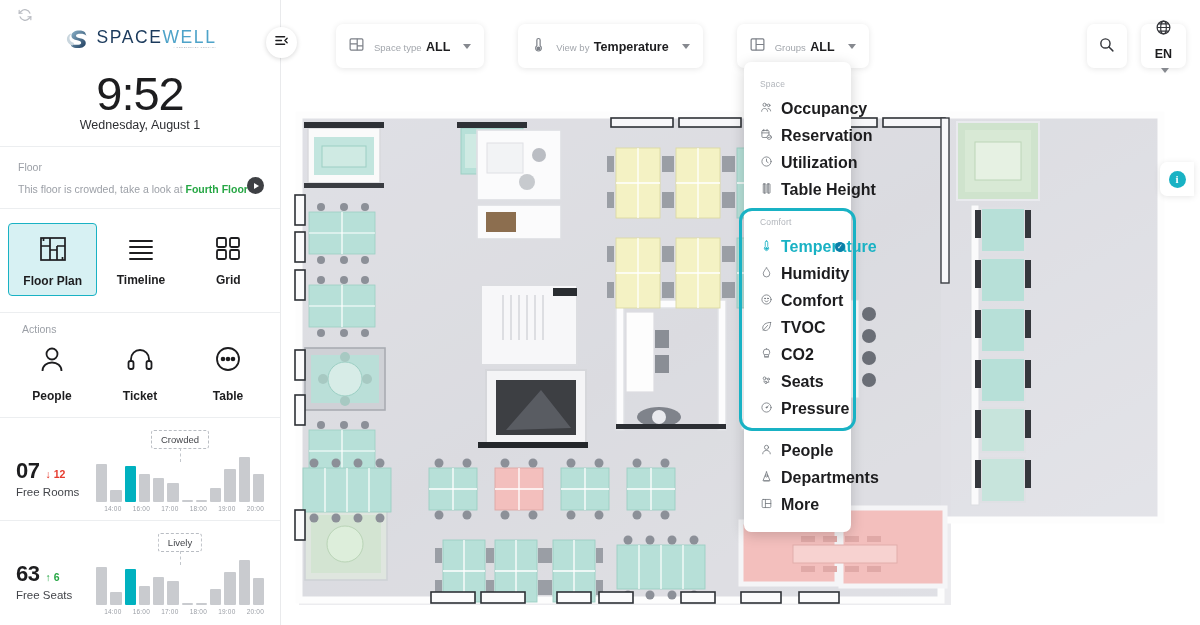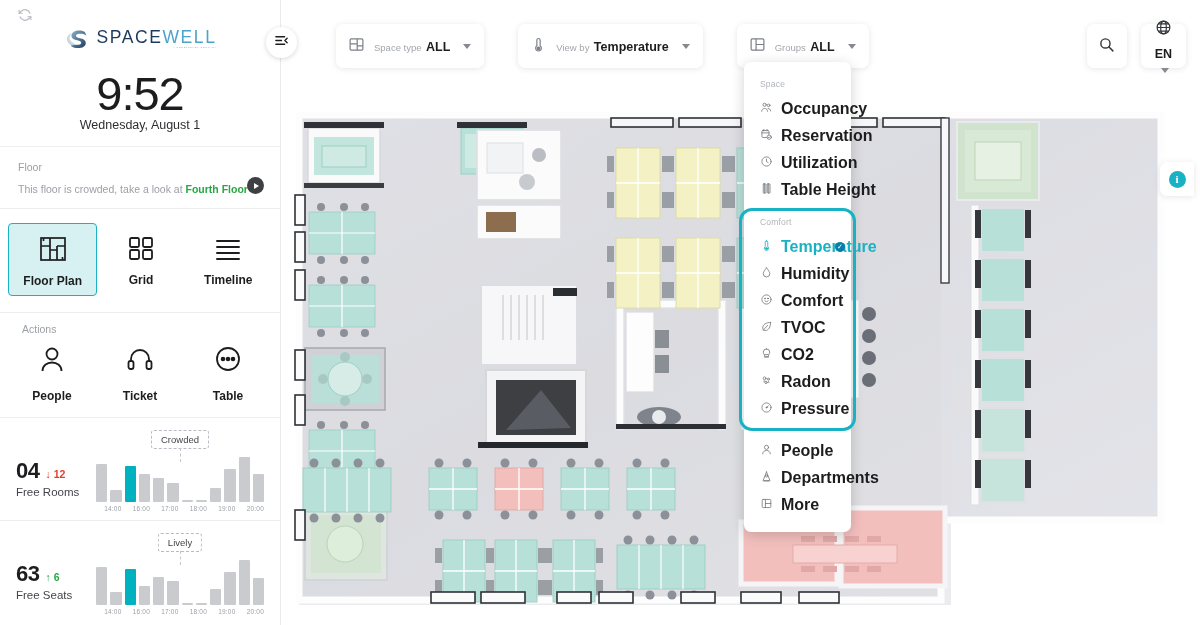--- a/index.html
+++ b/index.html
@@ -220,34 +220,34 @@
         <span>
           <svg viewBox="0 0 32 32" fill="none" stroke="#1d1d1f" stroke-width="1.7">
             <rect x="4" y="5" width="24" height="22"></rect>
               <path d="M4 13h9M13 5v22M13 17h7M20 13v14M20 13h8"></path>
             <path d="M6.5 5v3M25.5 27v-3"></path>
           </svg></span>
         <span class="vm-lbl">Floor Plan</span>
       </div>
       <div class="vm">
         <span>
+          <svg viewBox="0 0 32 32" fill="none" stroke="#1d1d1f" stroke-width="1.9" stroke-linecap="round">
+            <path d="M5 9h22M5 15h22M5 21h22M5 27h22"></path>
+            </svg></span>
+        <span class="vm-lbl">Timeline</span>
+      </div>
+      <div class="vm">
+        <span>
           <svg viewBox="0 0 32 32" fill="none" stroke="#1d1d1f" stroke-width="1.8">
             <rect x="5" y="6" width="9" height="9" rx="1.5"></rect>
               <rect x="18" y="6" width="9" height="9" rx="1.5"></rect>
             <rect x="5" y="18" width="9" height="9" rx="1.5"></rect>
               <rect x="18" y="18" width="9" height="9" rx="1.5"></rect>
             </svg></span>
         <span class="vm-lbl">Grid</span>
-      </div>
-      <div class="vm">
-        <span>
-          <svg viewBox="0 0 32 32" fill="none" stroke="#1d1d1f" stroke-width="1.9" stroke-linecap="round">
-            <path d="M5 9h22M5 15h22M5 21h22M5 27h22"></path>
-            </svg></span>
-        <span class="vm-lbl">Timeline</span>
       </div>
     </div>
 
     <div class="sb-block actions-sec">
       <div class="actions-title">Actions</div>
       <div class="act-row">
         <div class="act">
           <span>
             <svg viewBox="0 0 32 32" fill="none" stroke="#1d1d1f" stroke-width="1.8">
               <circle cx="16" cy="11" r="5.5"></circle>
@@ -273,21 +273,21 @@
                 <circle cx="21" cy="16" r="1.4" fill="#1d1d1f"></circle>
               </svg></span>
           <span class="act-lbl">Table</span>
         </div>
       </div>
     </div>
 
     <div class="sb-block stat-card">
       <div class="stat-left">
         <div class="stat-num-row">
-          <span class="stat-num">04</span>
+          <span class="stat-num">07</span>
           <span class="stat-delta down">↓&nbsp;<span>12</span></span>
         </div>
         <div class="stat-lbl">Free Rooms</div>
       </div>
       <div class="chart-wrap">
         <div class="chart-badge">Crowded</div>
         <div class="chart-stem"></div>
         <div class="bars">
             <div class="bar" style="height: 77.2727%;"></div>
             <div class="bar" style="height: 25%;"></div>
@@ -915,21 +915,21 @@
               </svg></span>
             <span class="mi-lbl">CO2</span>
           </div>
           <div class="mi">
             <span><svg viewBox="0 0 24 24" fill="none" stroke="currentColor" stroke-width="1.5" stroke-linecap="round" stroke-linejoin="round">
                 <circle cx="8.5" cy="8" r="2.6"></circle>
                 <circle cx="15.5" cy="9.5" r="1.9"></circle>
                 <circle cx="11" cy="15.5" r="2.2"></circle>
                 <path d="M7.5 12.5v2M16 13.5v2"></path>
               </svg></span>
-            <span class="mi-lbl">Radon</span>
+            <span class="mi-lbl">Seats</span>
           </div>
           <div class="mi">
             <span><svg viewBox="0 0 24 24" fill="none" stroke="currentColor" stroke-width="1.5" stroke-linecap="round" stroke-linejoin="round">
                 <circle cx="12" cy="12" r="8.5"></circle>
                 <path d="M12 12l3.5-3"></path>
                 <circle cx="12" cy="12" r="1" fill="currentColor"></circle>
               </svg></span>
             <span class="mi-lbl">Pressure</span>
           </div>
           <div class="hl-box" style="top: 0px; bottom: 0px;"></div>

